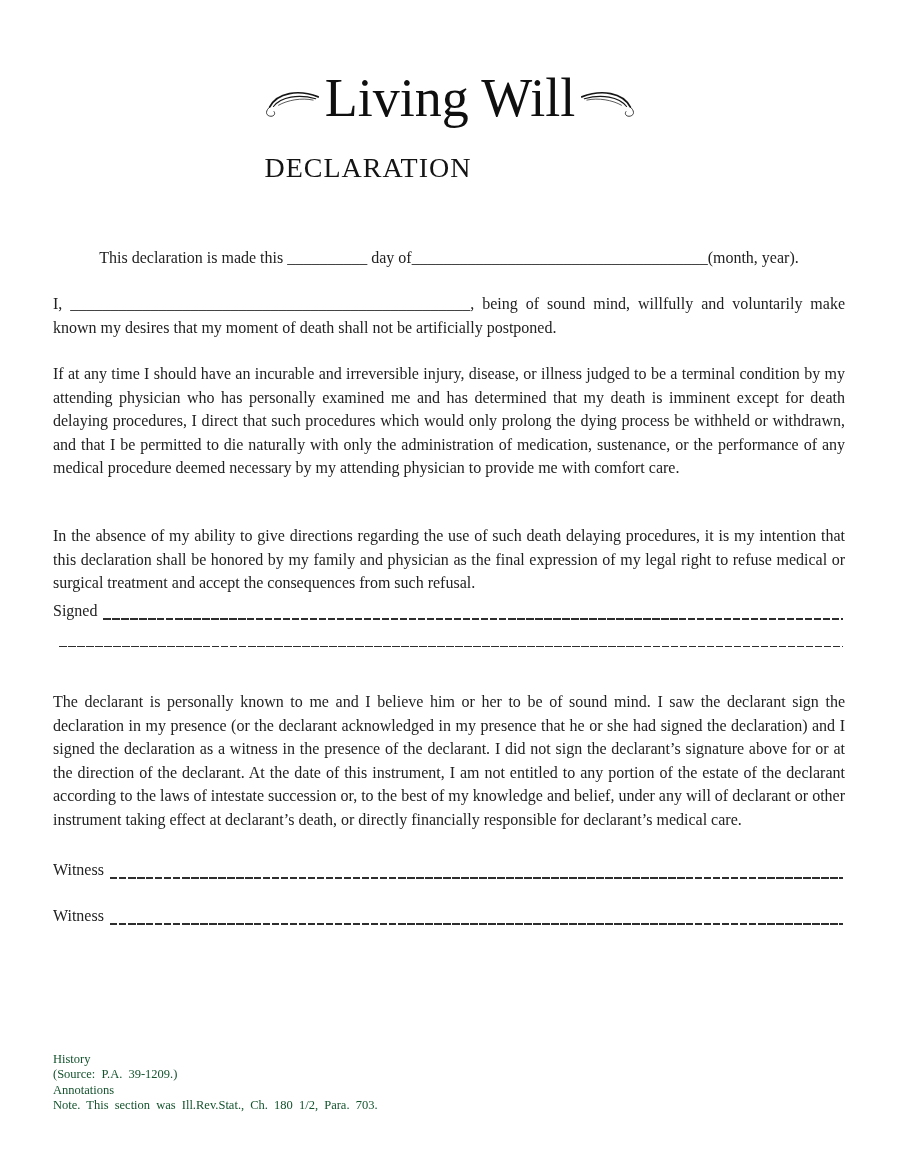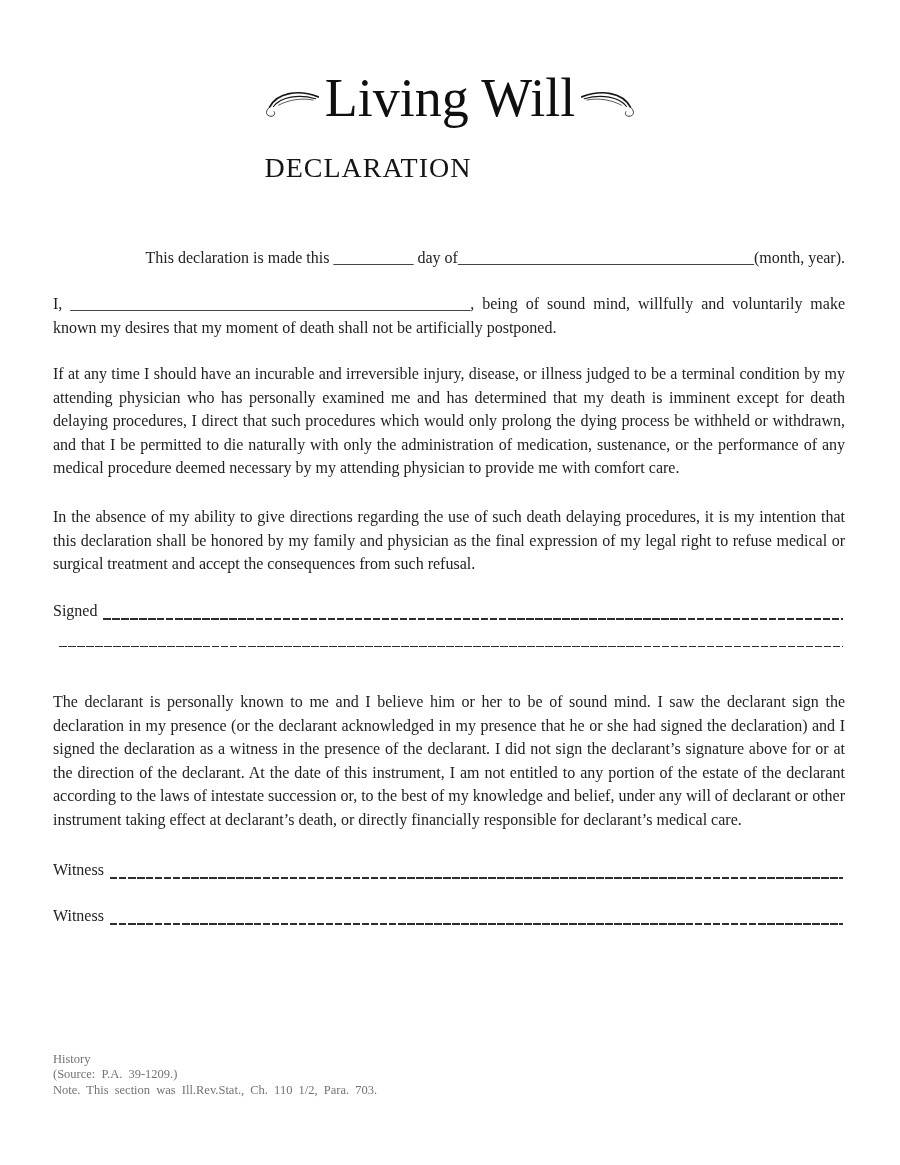--- a/index.html
+++ b/index.html
@@ -46,21 +46,21 @@
     color: #141414;
   }
 
   
   .para {
     font-size: 16px;
     line-height: 23.5px;
     text-align: justify;
     color: #222222;
   }
-  .para.single-line { text-align: right; white-space: nowrap; }
+  .para.single-line { text-align: center; white-space: nowrap; }
 
   
   .sig-row {
     display: flex;
     font-size: 16px;
     line-height: 23.5px;
     color: #222222;
     align-items: center;
   }
   .sig-label { white-space: nowrap; }
@@ -70,21 +70,21 @@
     align-self: flex-end;
     margin: 0 2px 3px 6px;
     background: repeating-linear-gradient(90deg, #2e2e2e 0 7.5px, rgba(0,0,0,0) 7.5px 9px);
   }
 
   
   .footer {
     font-size: 12.5px;
     line-height: 15.3px;
     word-spacing: 3px;
-    color: #737373;
+    color: #14532d;
   }
   .footer div { margin: 0; }
 </style>
 </head>
 <body>
 
 <div class="page">
 
   <div class="title-row">
     <svg class="flourish" width="58" height="32" viewBox="0 0 90 50" fill="none" stroke="#161616" stroke-linecap="round">
@@ -103,21 +103,21 @@
   </div>
 
   <div class="subtitle">DECLARATION</div>
 
   <div class="abs para single-line" style="top:246px">This declaration is made this __________ day of_____________________________________(month, year).</div>
 
   <div class="abs para" style="top:292px">I, __________________________________________________, being of sound mind, willfully and voluntarily make known my desires that my moment of death shall not be artificially postponed.</div>
 
   <div class="abs para" style="top:362px">If at any time I should have an incurable and irreversible injury, disease, or illness judged to be a terminal condition by my attending physician who has personally examined me and has determined that my death is imminent except for death delaying procedures, I direct that such procedures which would only prolong the dying process be withheld or withdrawn, and that I be permitted to die naturally with only the administration of medication, sustenance, or the performance of any medical procedure deemed necessary by my attending physician to provide me with comfort care.</div>
 
-  <div class="abs para" style="top:505px">In the absence of my ability to give directions regarding the use of such death delaying procedures, it is my intention that this declaration shall be honored by my family and physician as the final expression of my legal right to refuse medical or surgical treatment and accept the consequences from such refusal.</div>
+  <div class="abs para" style="top:524px">In the absence of my ability to give directions regarding the use of such death delaying procedures, it is my intention that this declaration shall be honored by my family and physician as the final expression of my legal right to refuse medical or surgical treatment and accept the consequences from such refusal.</div>
 
   <div class="abs sig-row" style="top:599px">
     <span class="sig-label">Signed</span>
     <span class="blank-line"></span>
   </div>
 
   <div class="abs sig-row" style="top:646px">
     <span class="blank-line"></span>
   </div>
 
@@ -129,16 +129,17 @@
   </div>
 
   <div class="abs sig-row" style="top:904px">
     <span class="sig-label">Witness</span>
     <span class="blank-line"></span>
   </div>
 
   <div class="abs footer" style="top:1052px">
     <div>History</div>
     <div>(Source: P.A. 39-1209.)</div>
-    <div>Note. This section was Ill.Rev.Stat., Ch. 110 1/2, Para. 703.</div>
+    <div>Annotations</div>
+    <div>Note. This section was Ill.Rev.Stat., Ch. 180 1/2, Para. 703.</div>
   </div>
 
 </div>
 
 </body></html>

